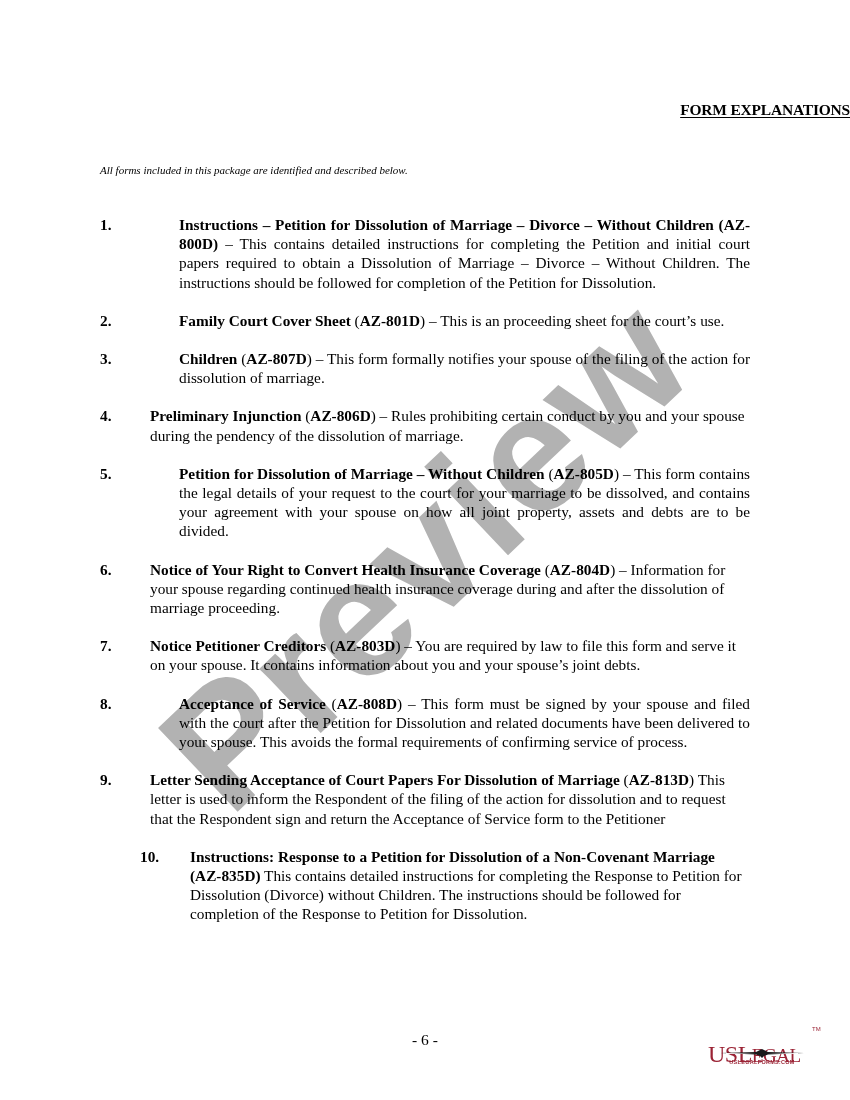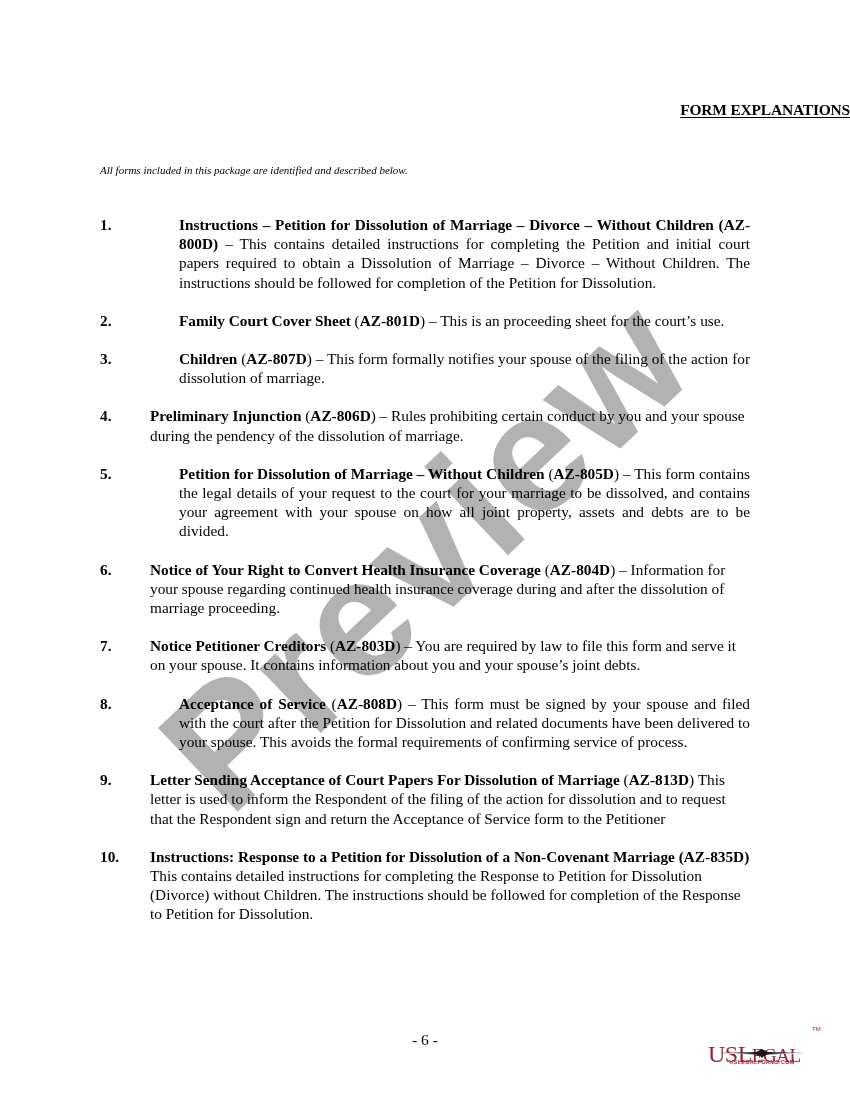--- a/index.html
+++ b/index.html
@@ -190,21 +190,21 @@
           <div class="body left"><span class="b">Notice Petitioner Creditors</span><span> (</span><span class="b">AZ-803D</span><span>)</span><span> – You are required by law to file this form and serve it on your spouse.  It contains information about you and your spouse’s joint debts.</span></div>
         </li>
         <li class="item" style="margin-bottom: 19px;">
           <span class="num">8.</span>
           <div class="body justify"><span class="b">Acceptance of Service</span><span> (</span><span class="b">AZ-808D</span><span>)</span><span> – This form must be signed by your spouse and filed with the court after the Petition for Dissolution and related documents have been delivered to your spouse.  This avoids the formal requirements of confirming service of process.</span></div>
         </li>
         <li class="item" style="margin-bottom: 19px;">
           <span class="num">9.</span>
           <div class="body left"><span class="b">Letter Sending Acceptance of Court Papers For Dissolution of Marriage</span><span> (</span><span class="b">AZ-813D</span><span>)</span><span> This letter is used to inform the Respondent of the filing of the action for dissolution and to request that the Respondent sign and return the Acceptance of Service form to the Petitioner</span></div>
         </li>
-        <li class="item" style="margin-bottom: 0px;">
+        <li class="item" style="margin-bottom: 0px; margin-left: 40px;">
           <span class="num">10.</span>
           <div class="body left"><span class="b">Instructions:  Response to a Petition for Dissolution of a Non-Covenant Marriage (AZ-835D)</span><span></span><span class="b"></span><span></span><span> This contains detailed instructions for completing the Response to Petition for Dissolution (Divorce) without Children.  The instructions should be followed for completion of the Response to Petition for Dissolution.</span></div>
         </li>
       </ul>
 
     <div class="footer-page">- 6 -</div>
 
     <div class="logo">
       <div class="logo-word"><span>US</span><span>L</span><span class="small-caps">EGAL</span></div>
       <div class="logo-tm">TM</div>

